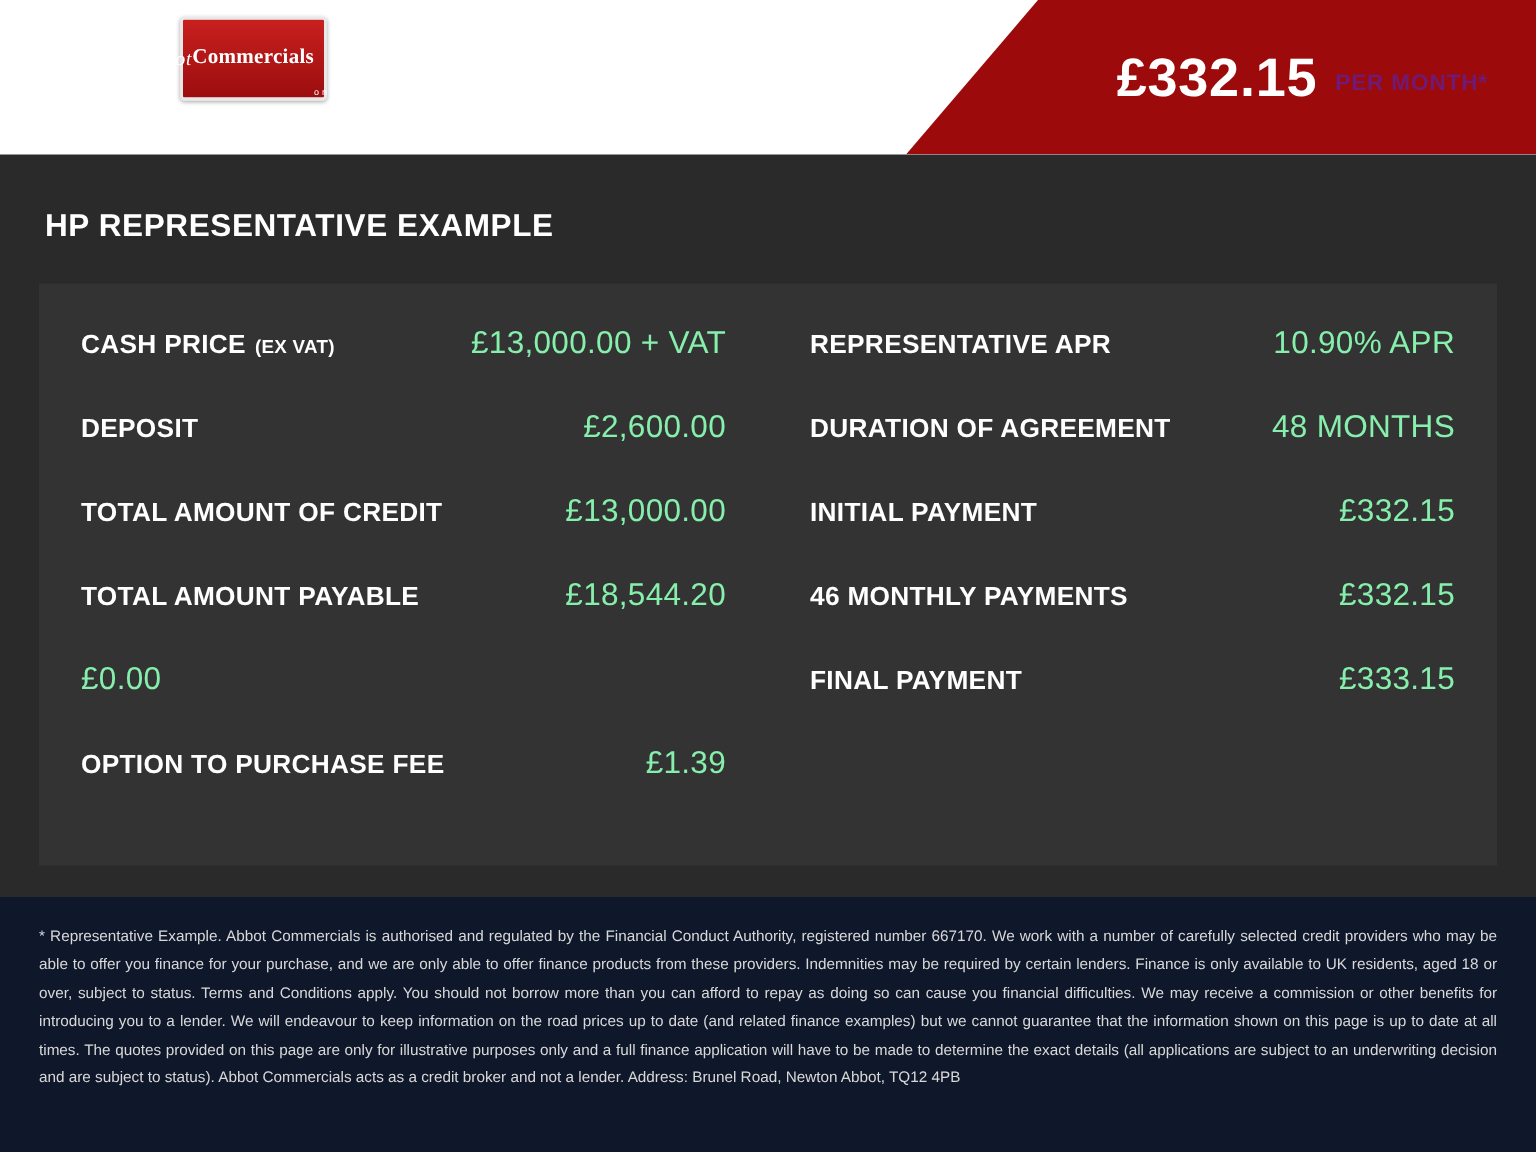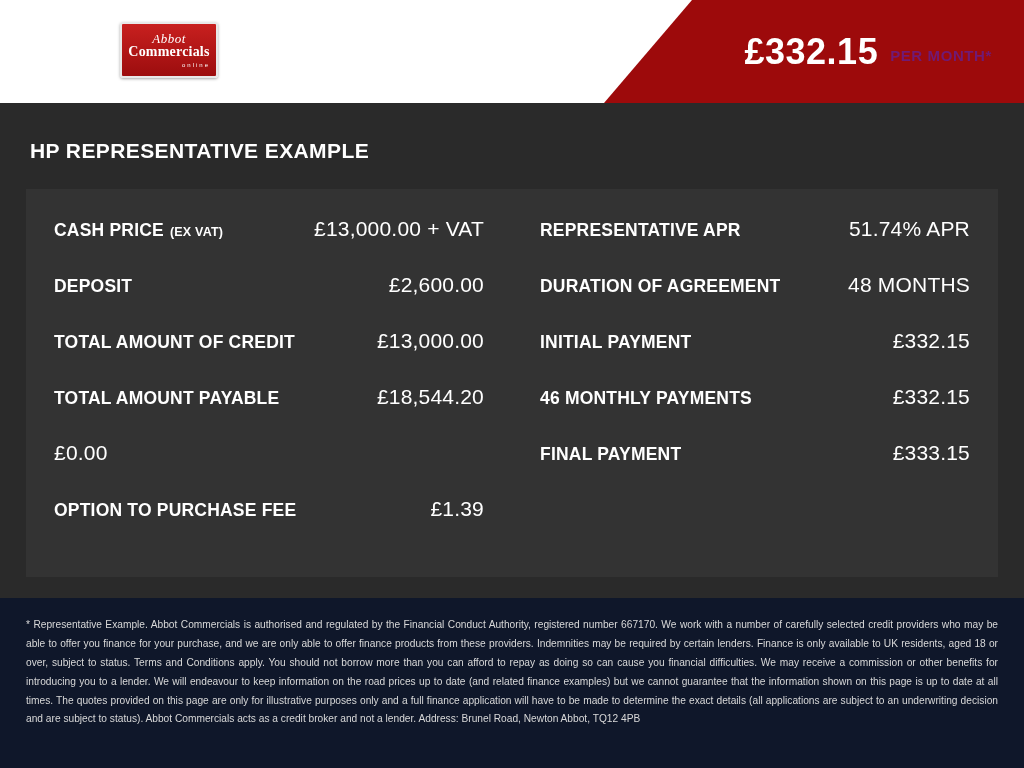--- a/index.html
+++ b/index.html
@@ -55,30 +55,30 @@
     font-size: 15px;
     font-weight: bold;
     letter-spacing: 0.6px;
     padding-top: 8px;
   }
 
   
   .logo {
     position: absolute;
     left: 120px;
-    top: 22px;
+    top: 11px;
     width: 98px;
     height: 56px;
     background: linear-gradient(180deg, #c8201f 0%, #9c0d0e 100%);
     border: 2px solid #e8e8e8;
     border-radius: 3px;
     box-shadow: 0 1px 3px rgba(0,0,0,0.35);
     color: #ffffff;
     display: flex;
-    flex-direction: column;
+    flex-direction: row;
     justify-content: center;
     align-items: center;
     line-height: 1.05;
   }
   .logo-line1 {
     font-family: "Liberation Serif", serif;
     font-size: 13px;
     font-style: italic;
     letter-spacing: 0.5px;
   }
@@ -127,21 +127,21 @@
     font-weight: bold;
     letter-spacing: 0.2px;
     white-space: nowrap;
   }
   .row-label .note {
     font-size: 12.5px;
     font-weight: bold;
     margin-left: 6px;
   }
   .row-value {
-    color: #ffffff;
+    color: #86efac;
     font-size: 21px;
     font-weight: normal;
     letter-spacing: 0.2px;
     white-space: nowrap;
   }
 
   
   .footer {
     position: absolute;
     left: 0;
@@ -204,21 +204,21 @@
       </div>
       <div class="row">
         <span class="row-label">OPTION TO PURCHASE FEE</span>
         <span class="row-value">£1.39</span>
       </div>
     </div>
 
     <div class="panel">
       <div class="row">
         <span class="row-label">REPRESENTATIVE APR</span>
-        <span class="row-value">51.74% APR</span>
+        <span class="row-value">10.90% APR</span>
       </div>
       <div class="row">
         <span class="row-label">DURATION OF AGREEMENT</span>
         <span class="row-value">48 MONTHS</span>
       </div>
       <div class="row">
         <span class="row-label">INITIAL PAYMENT</span>
         <span class="row-value">£332.15</span>
       </div>
       <div class="row">

